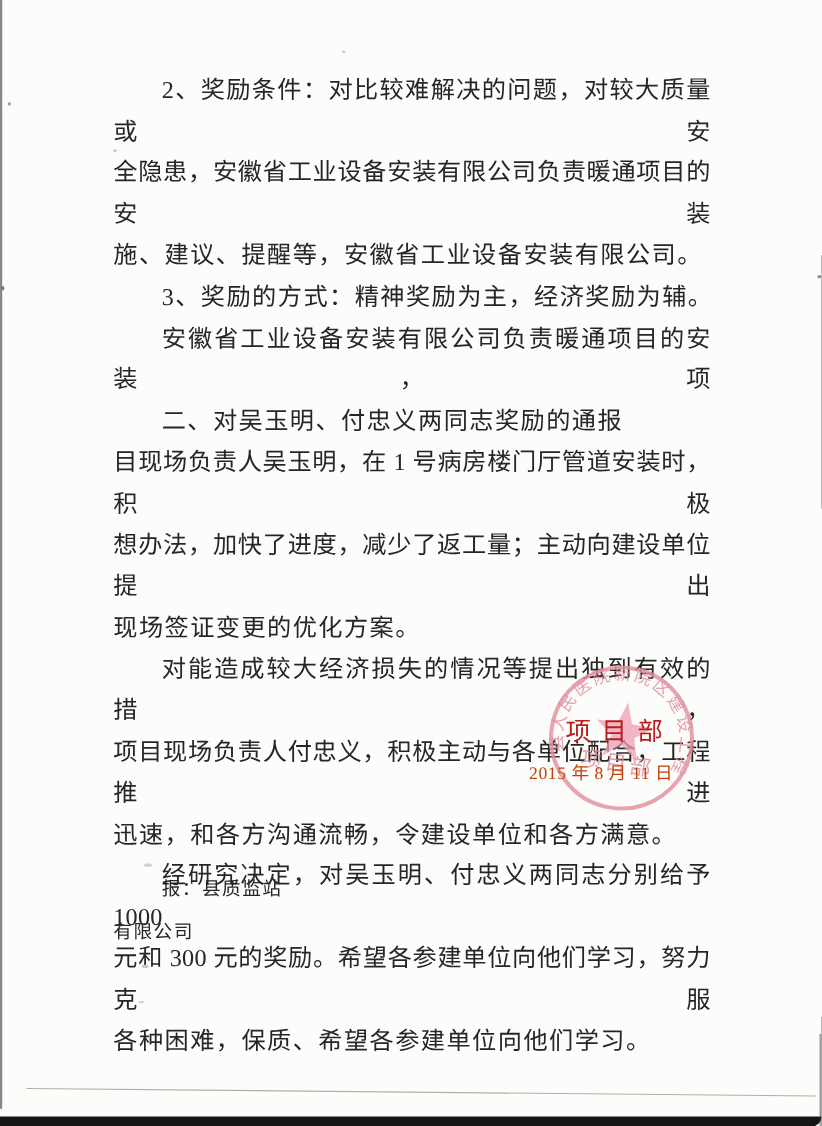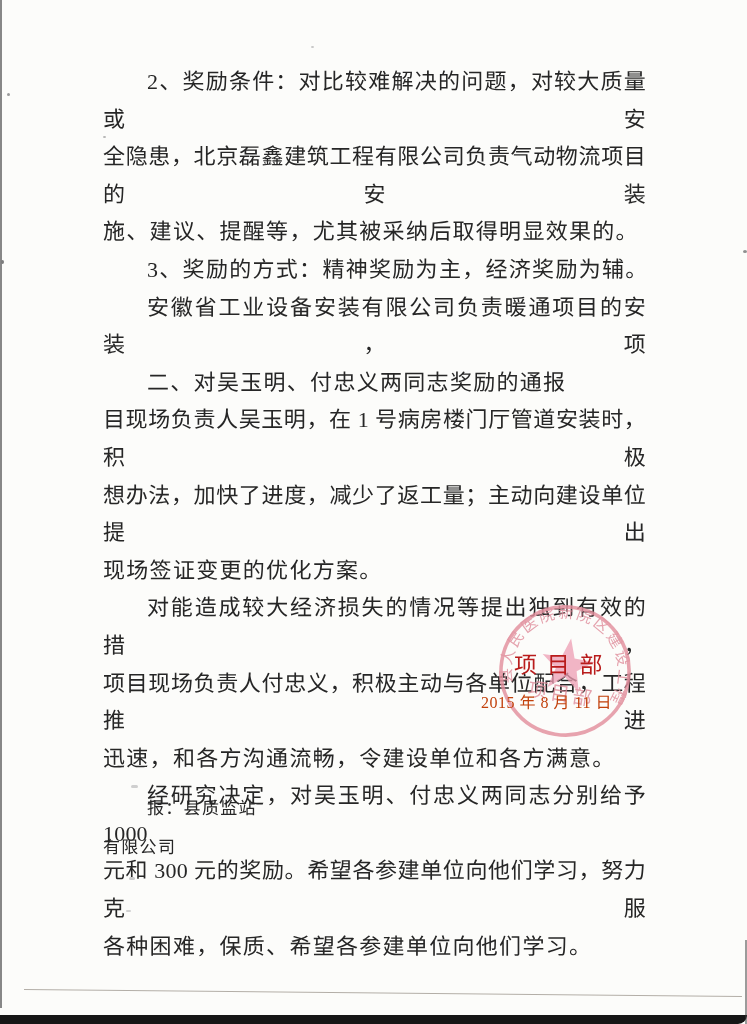--- a/index.html
+++ b/index.html
@@ -63,22 +63,22 @@
   .s7{left:129px;top:877px;width:6px;height:3px;background:#c9c9c9;border-radius:2px;}
   .s8{left:126px;top:910px;width:5px;height:2px;background:#d2d2d2;border-radius:2px;}
 </style>
 </head>
 <body>
 
 <div class="page">
 
   <div class="body-text">
     <div class="line ind fill">2、奖励条件：对比较难解决的问题，对较大质量或安</div>
-    <div class="line fill">全隐患，北京磊鑫建筑工程有限公司负责气动物流项目的安装</div>
-    <div class="line">施、建议、提醒等，尤其被采纳后取得明显效果的。</div>
+    <div class="line fill">全隐患，安徽省工业设备安装有限公司负责暖通项目的安装</div>
+    <div class="line">施、建议、提醒等，安徽省工业设备安装有限公司。</div>
     <div class="line ind">3、奖励的方式：精神奖励为主，经济奖励为辅。</div>
     <div class="line ind fill">安徽省工业设备安装有限公司负责暖通项目的安装，项</div>
     <div class="line ind">二、对吴玉明、付忠义两同志奖励的通报</div>
     <div class="line fill">目现场负责人吴玉明，在 1 号病房楼门厅管道安装时，积极</div>
     <div class="line fill">想办法，加快了进度，减少了返工量；主动向建设单位提出</div>
     <div class="line">现场签证变更的优化方案。</div>
     <div class="line ind fill">对能造成较大经济损失的情况等提出独到有效的措，</div>
     <div class="line fill">项目现场负责人付忠义，积极主动与各单位配合，工程推进</div>
     <div class="line">迅速，和各方沟通流畅，令建设单位和各方满意。</div>
     <div class="line ind fill">经研究决定，对吴玉明、付忠义两同志分别给予 1000</div>

